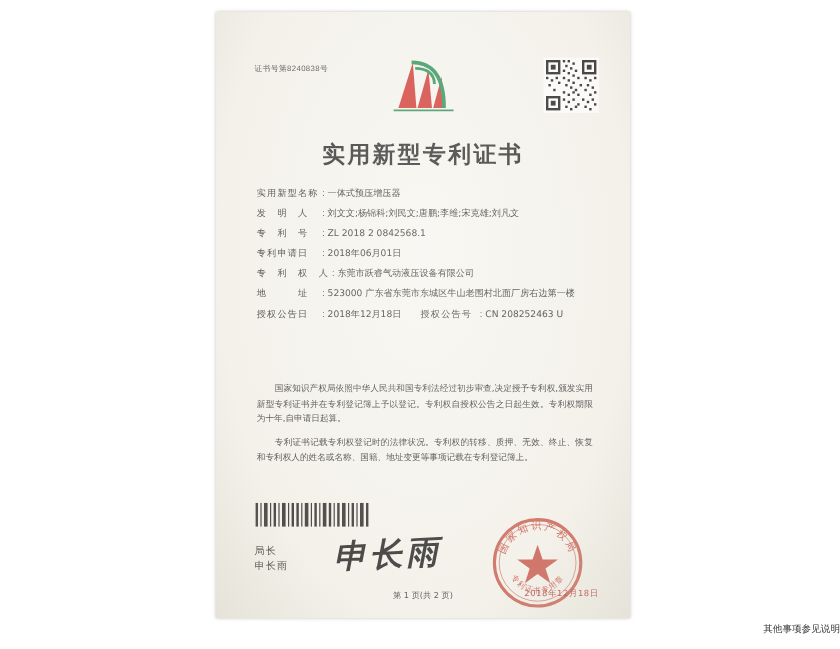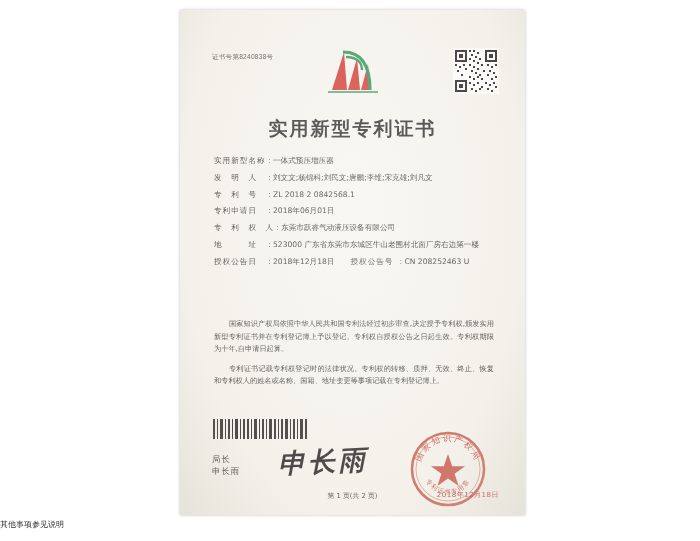--- a/index.html
+++ b/index.html
@@ -217,21 +217,21 @@
     font-size: 6.8px;
     color: #333;
   }
 
   
   .caption {
     position: absolute;
     left: 0;
     top: 519px;
     width: 700px;
-    text-align: left;
+    text-align: right;
     font-family: "DejaVu Sans", sans-serif;
     font-size: 8px;
     color: #333;
   }
 </style>
 </head>
 <body>
 
 <div id="page">
 

